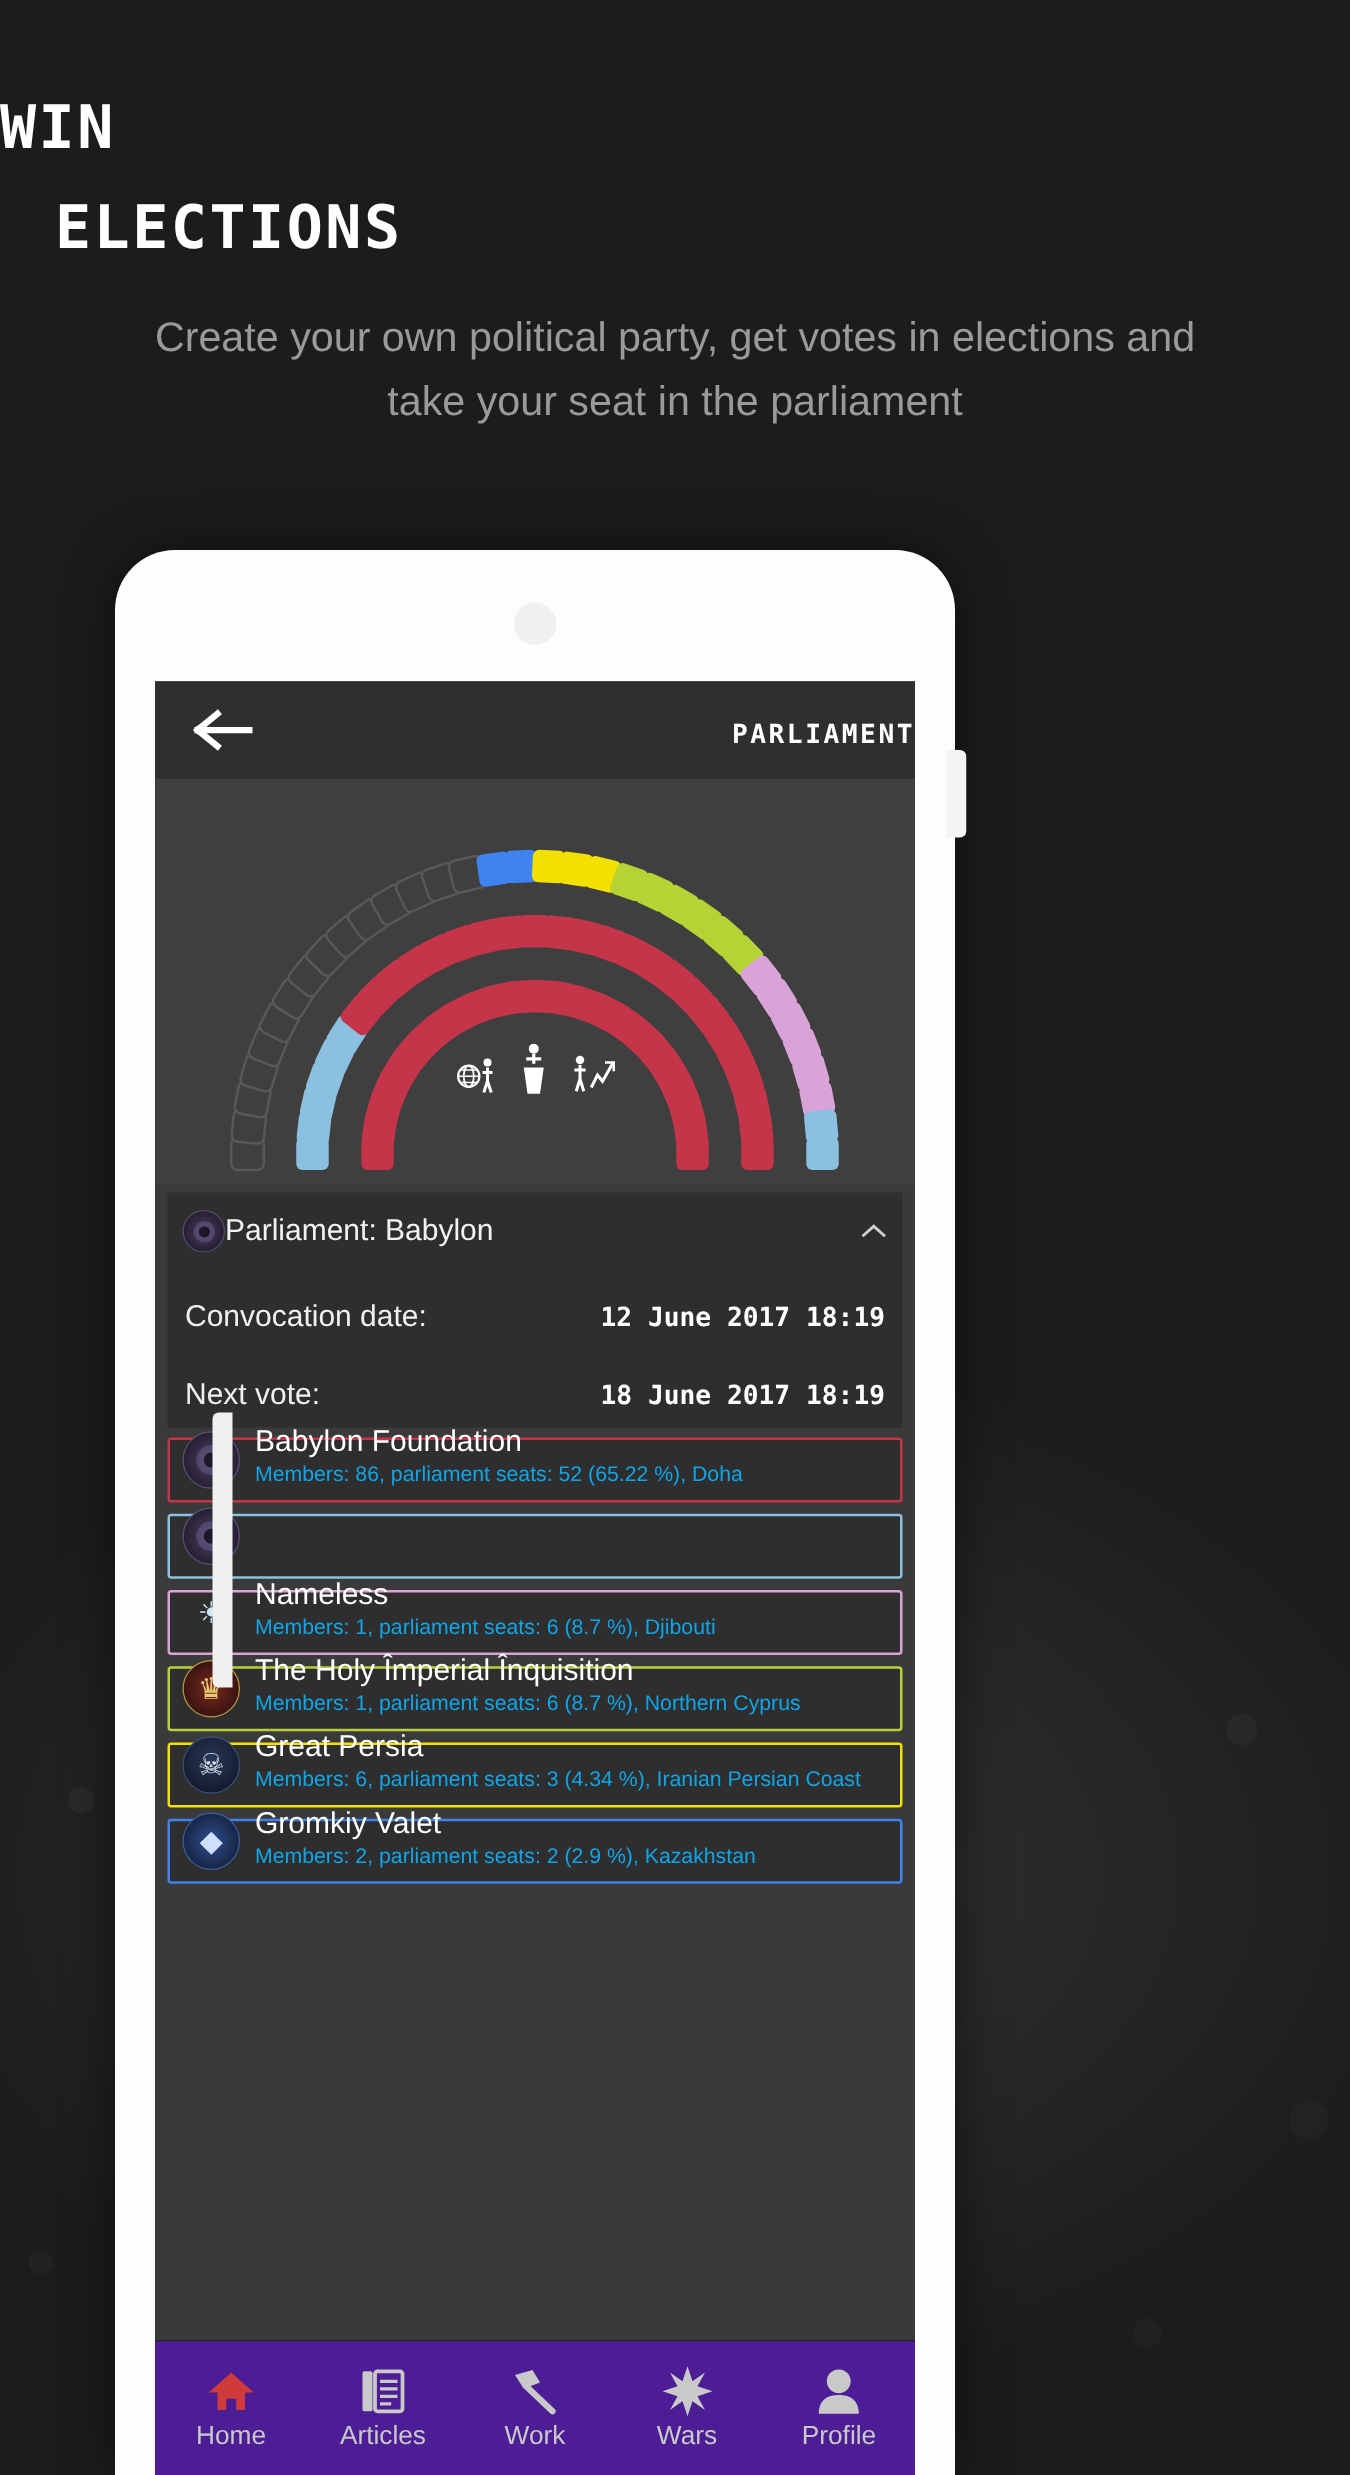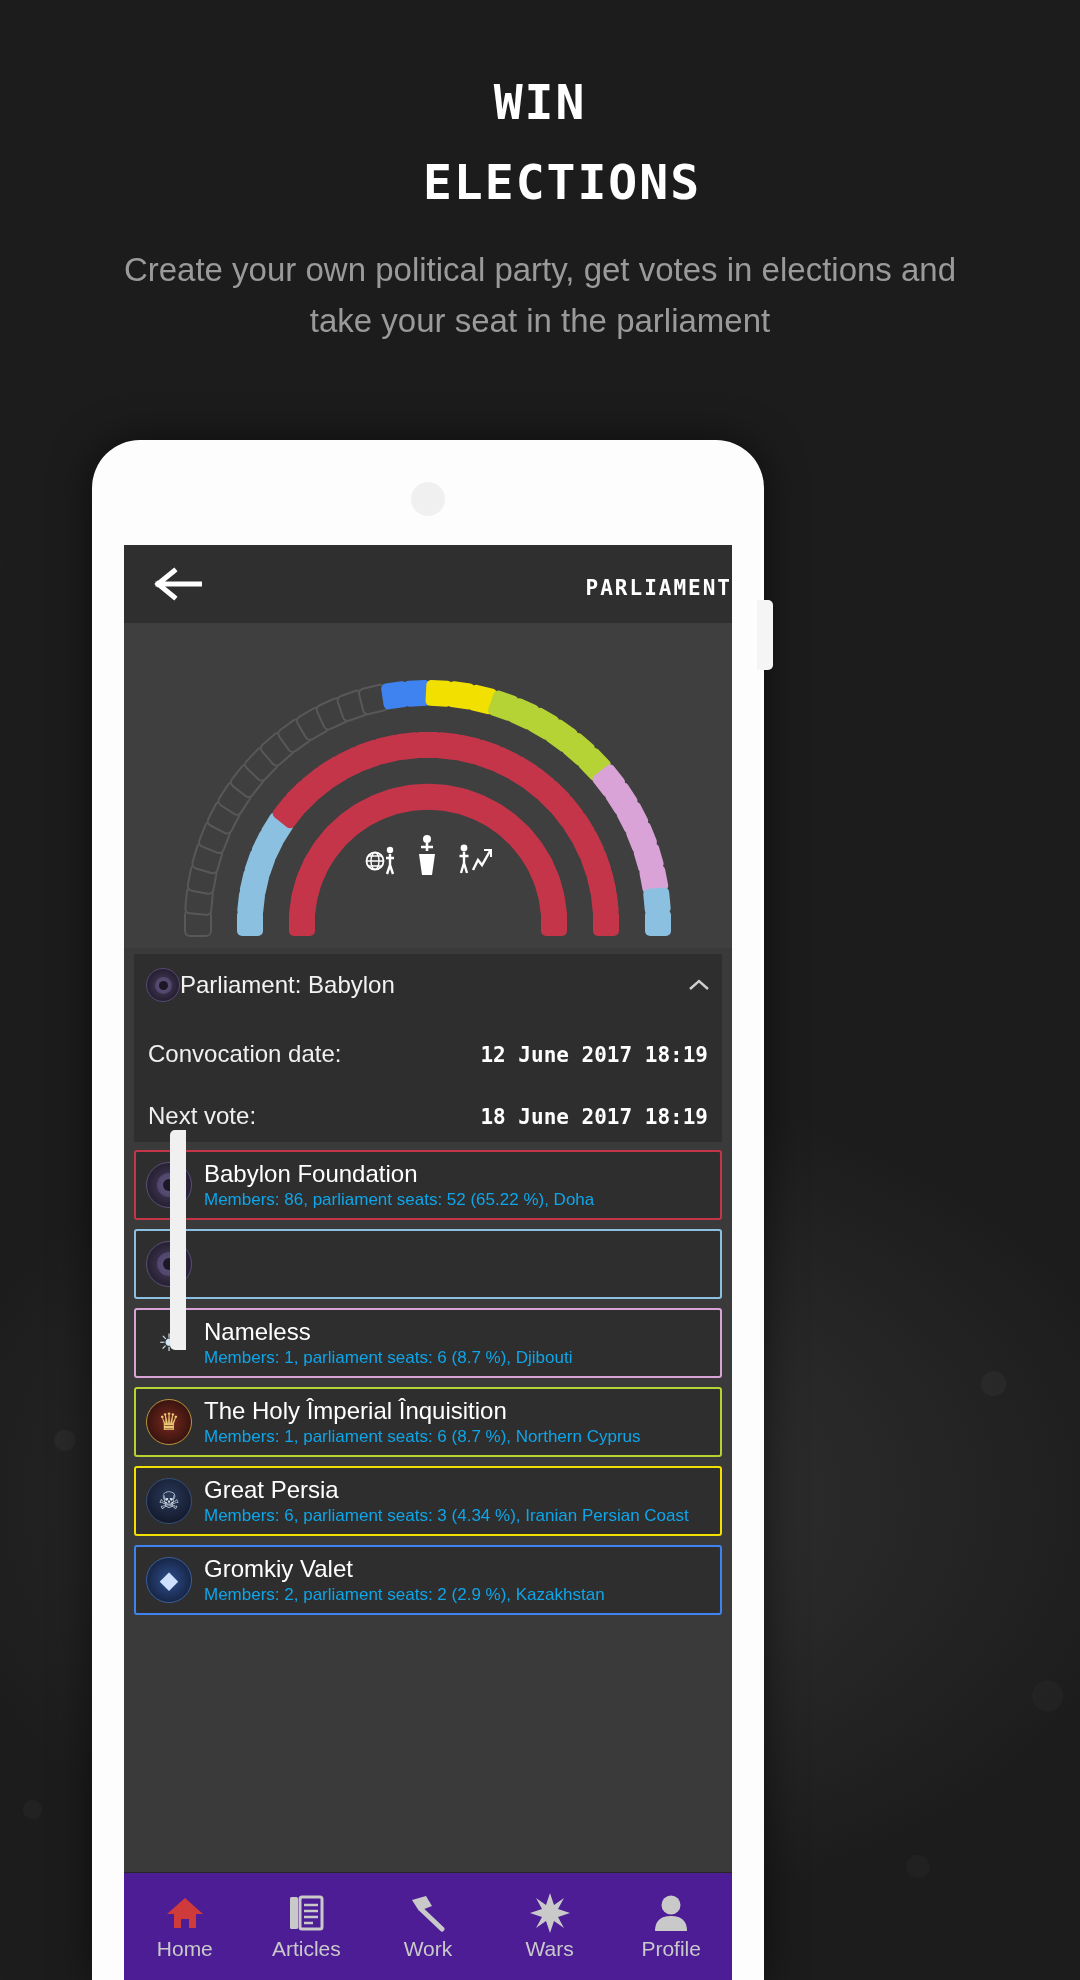--- a/index.html
+++ b/index.html
@@ -29,21 +29,21 @@
       radial-gradient(circle at 97% 80%, rgba(110,110,110,0.22) 0 15px, transparent 16px),
       radial-gradient(circle at 85% 92%, rgba(125,125,125,0.20) 0 11px, transparent 12px),
       linear-gradient(115deg, rgba(90,90,90,0.10) 0 3px, transparent 3px 60px),
       linear-gradient(65deg, rgba(80,80,80,0.08) 0 2px, transparent 2px 48px);
     pointer-events: none;
   }
 
   
   .headline {
     position: absolute; left: 0; top: 56px; width: 1080px;
-    text-align: center;
+    text-align: left;
     color: #ffffff;
     font-family: "DejaVu Sans Mono", monospace;
     font-weight: bold;
     font-size: 66px;
     line-height: 80px;
     letter-spacing: 2px;
     font-variant: small-caps;
     text-transform: lowercase;
   }
   .headline .l1 { display:block; font-size: 68px; }
@@ -152,27 +152,27 @@
   .info-label { color: #f0f0f0; font-size: 24px; }
   .info-value {
     color: #ffffff;
     font-family: "DejaVu Sans Mono", monospace;
     font-weight: bold; font-size: 21px; letter-spacing: 0px;
   }
 
   
   .party-list { margin: 8px 10px 0 10px; }
   .party-row {
-    display: flex; align-items: center; gap: 12px;
+    display: flex; align-items: flex-end; gap: 12px;
     background: #2e2e2e;
     border: 2px solid #888;
     border-radius: 3px;
     padding: 9px 10px;
     margin-bottom: 9px;
-    height: 70px;
+    height: 52px;
   }
   .party-icon {
     width: 46px; height: 46px; flex: 0 0 46px;
     border-radius: 50%;
     display: flex; align-items: center; justify-content: center;
     font-size: 24px;
     overflow: hidden;
   }
   .emblem-babylon {
     background: radial-gradient(circle at 50% 50%, #4b4069 0%, #2c2539 60%, #1a1624 100%);

